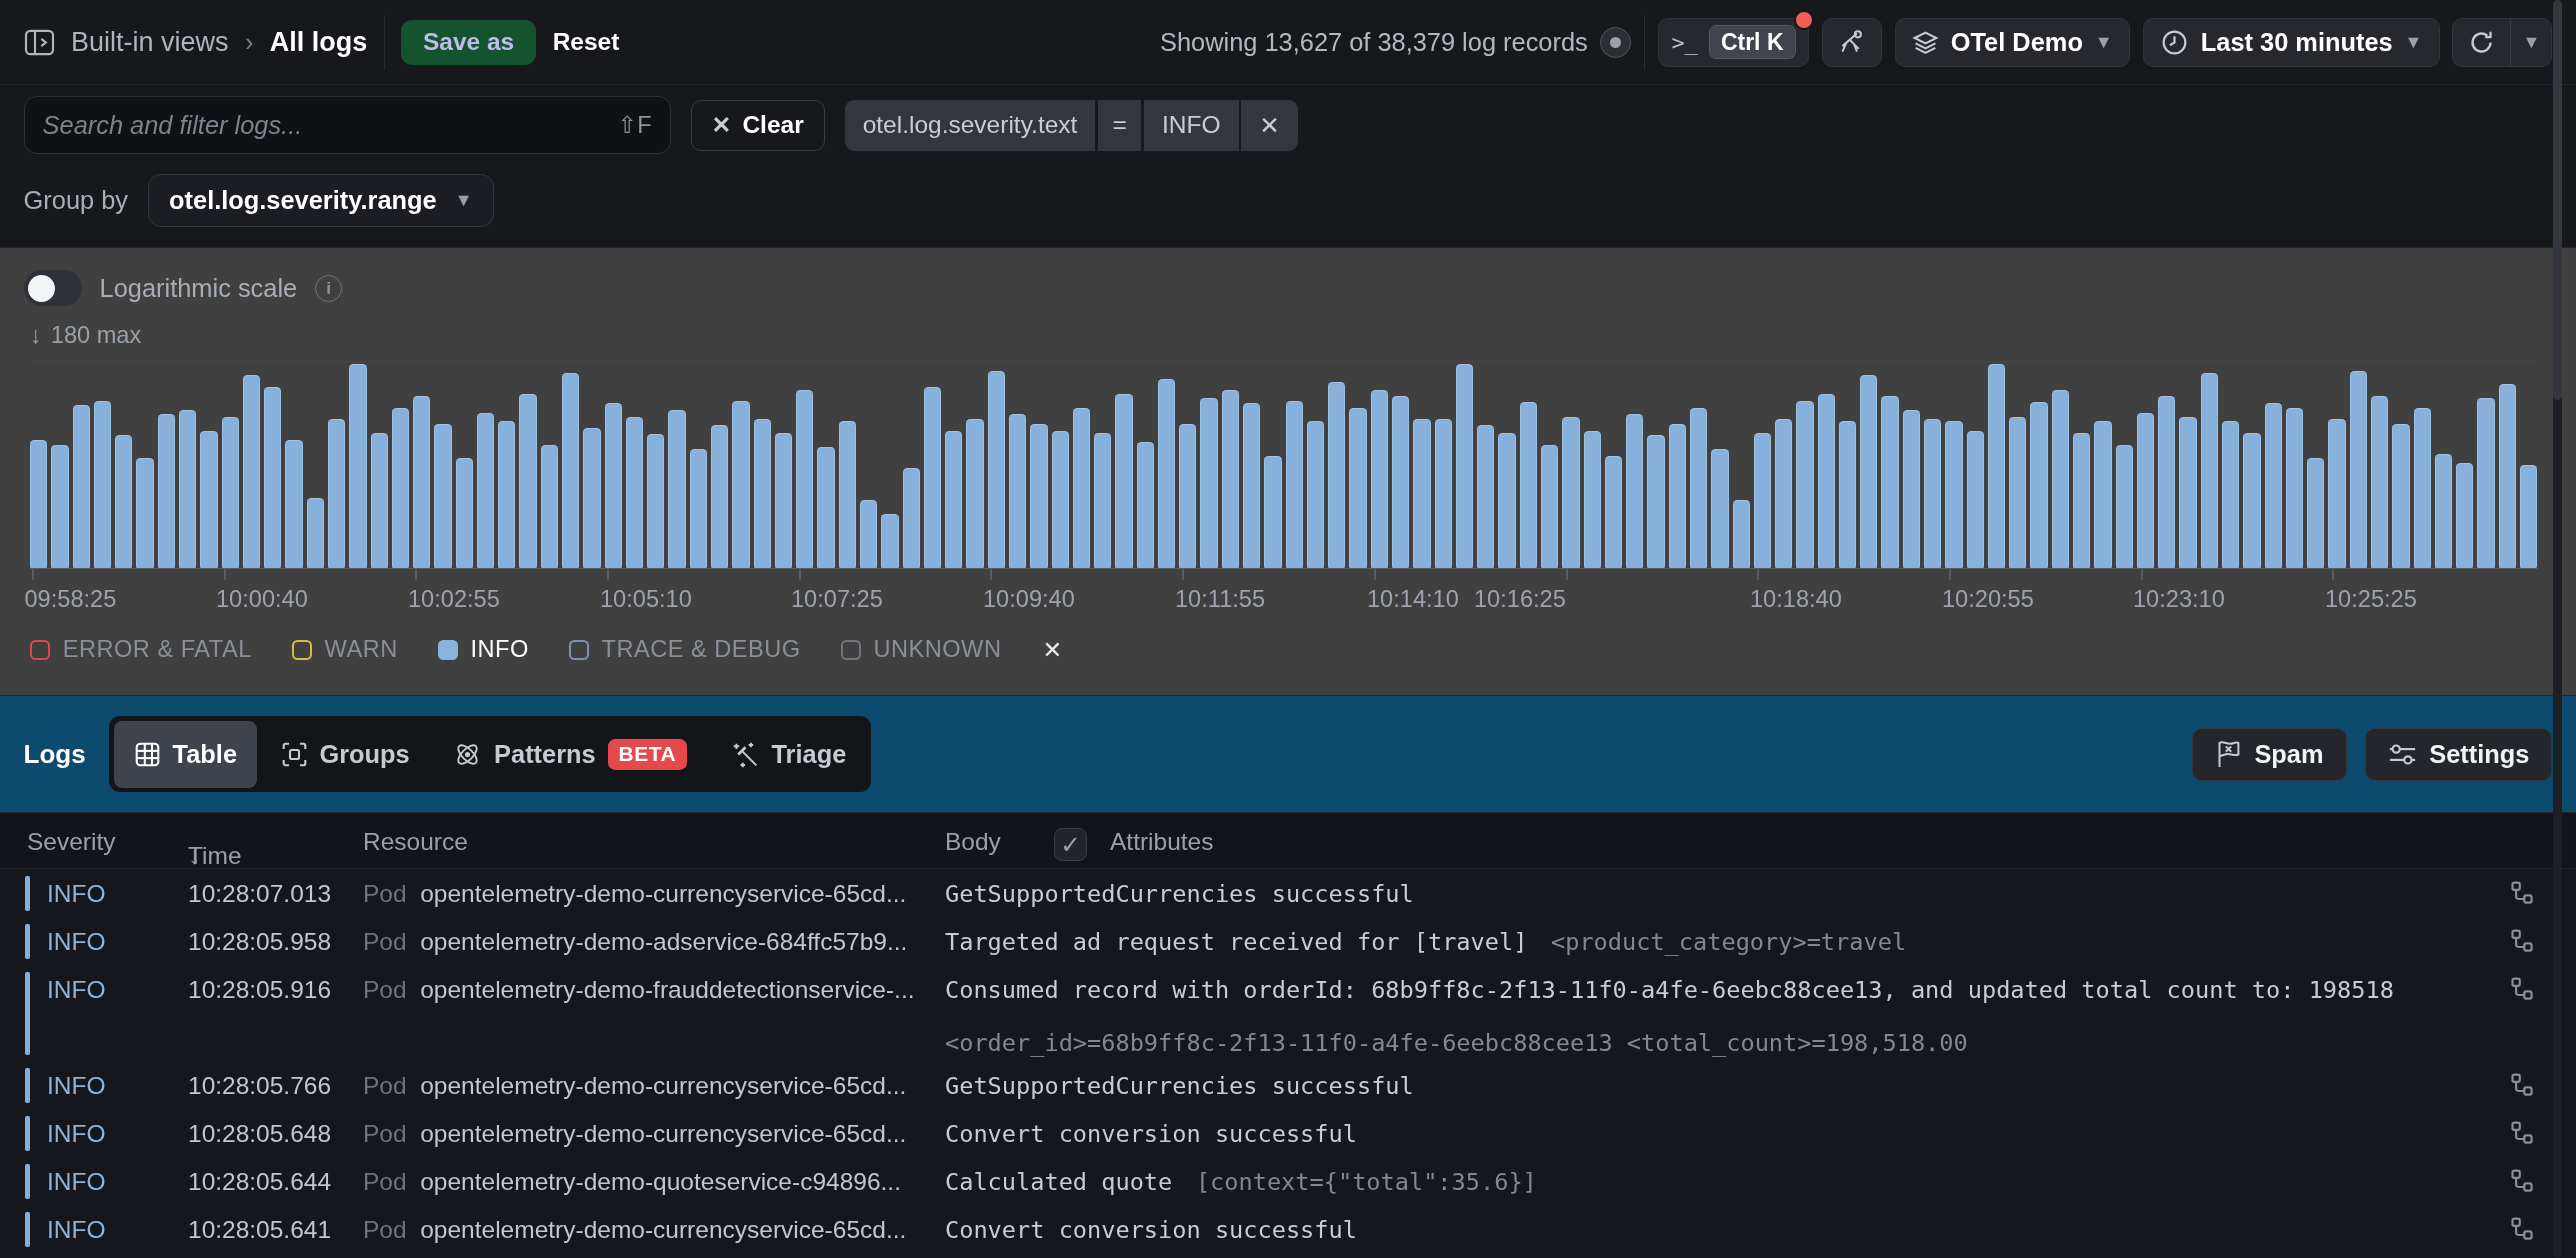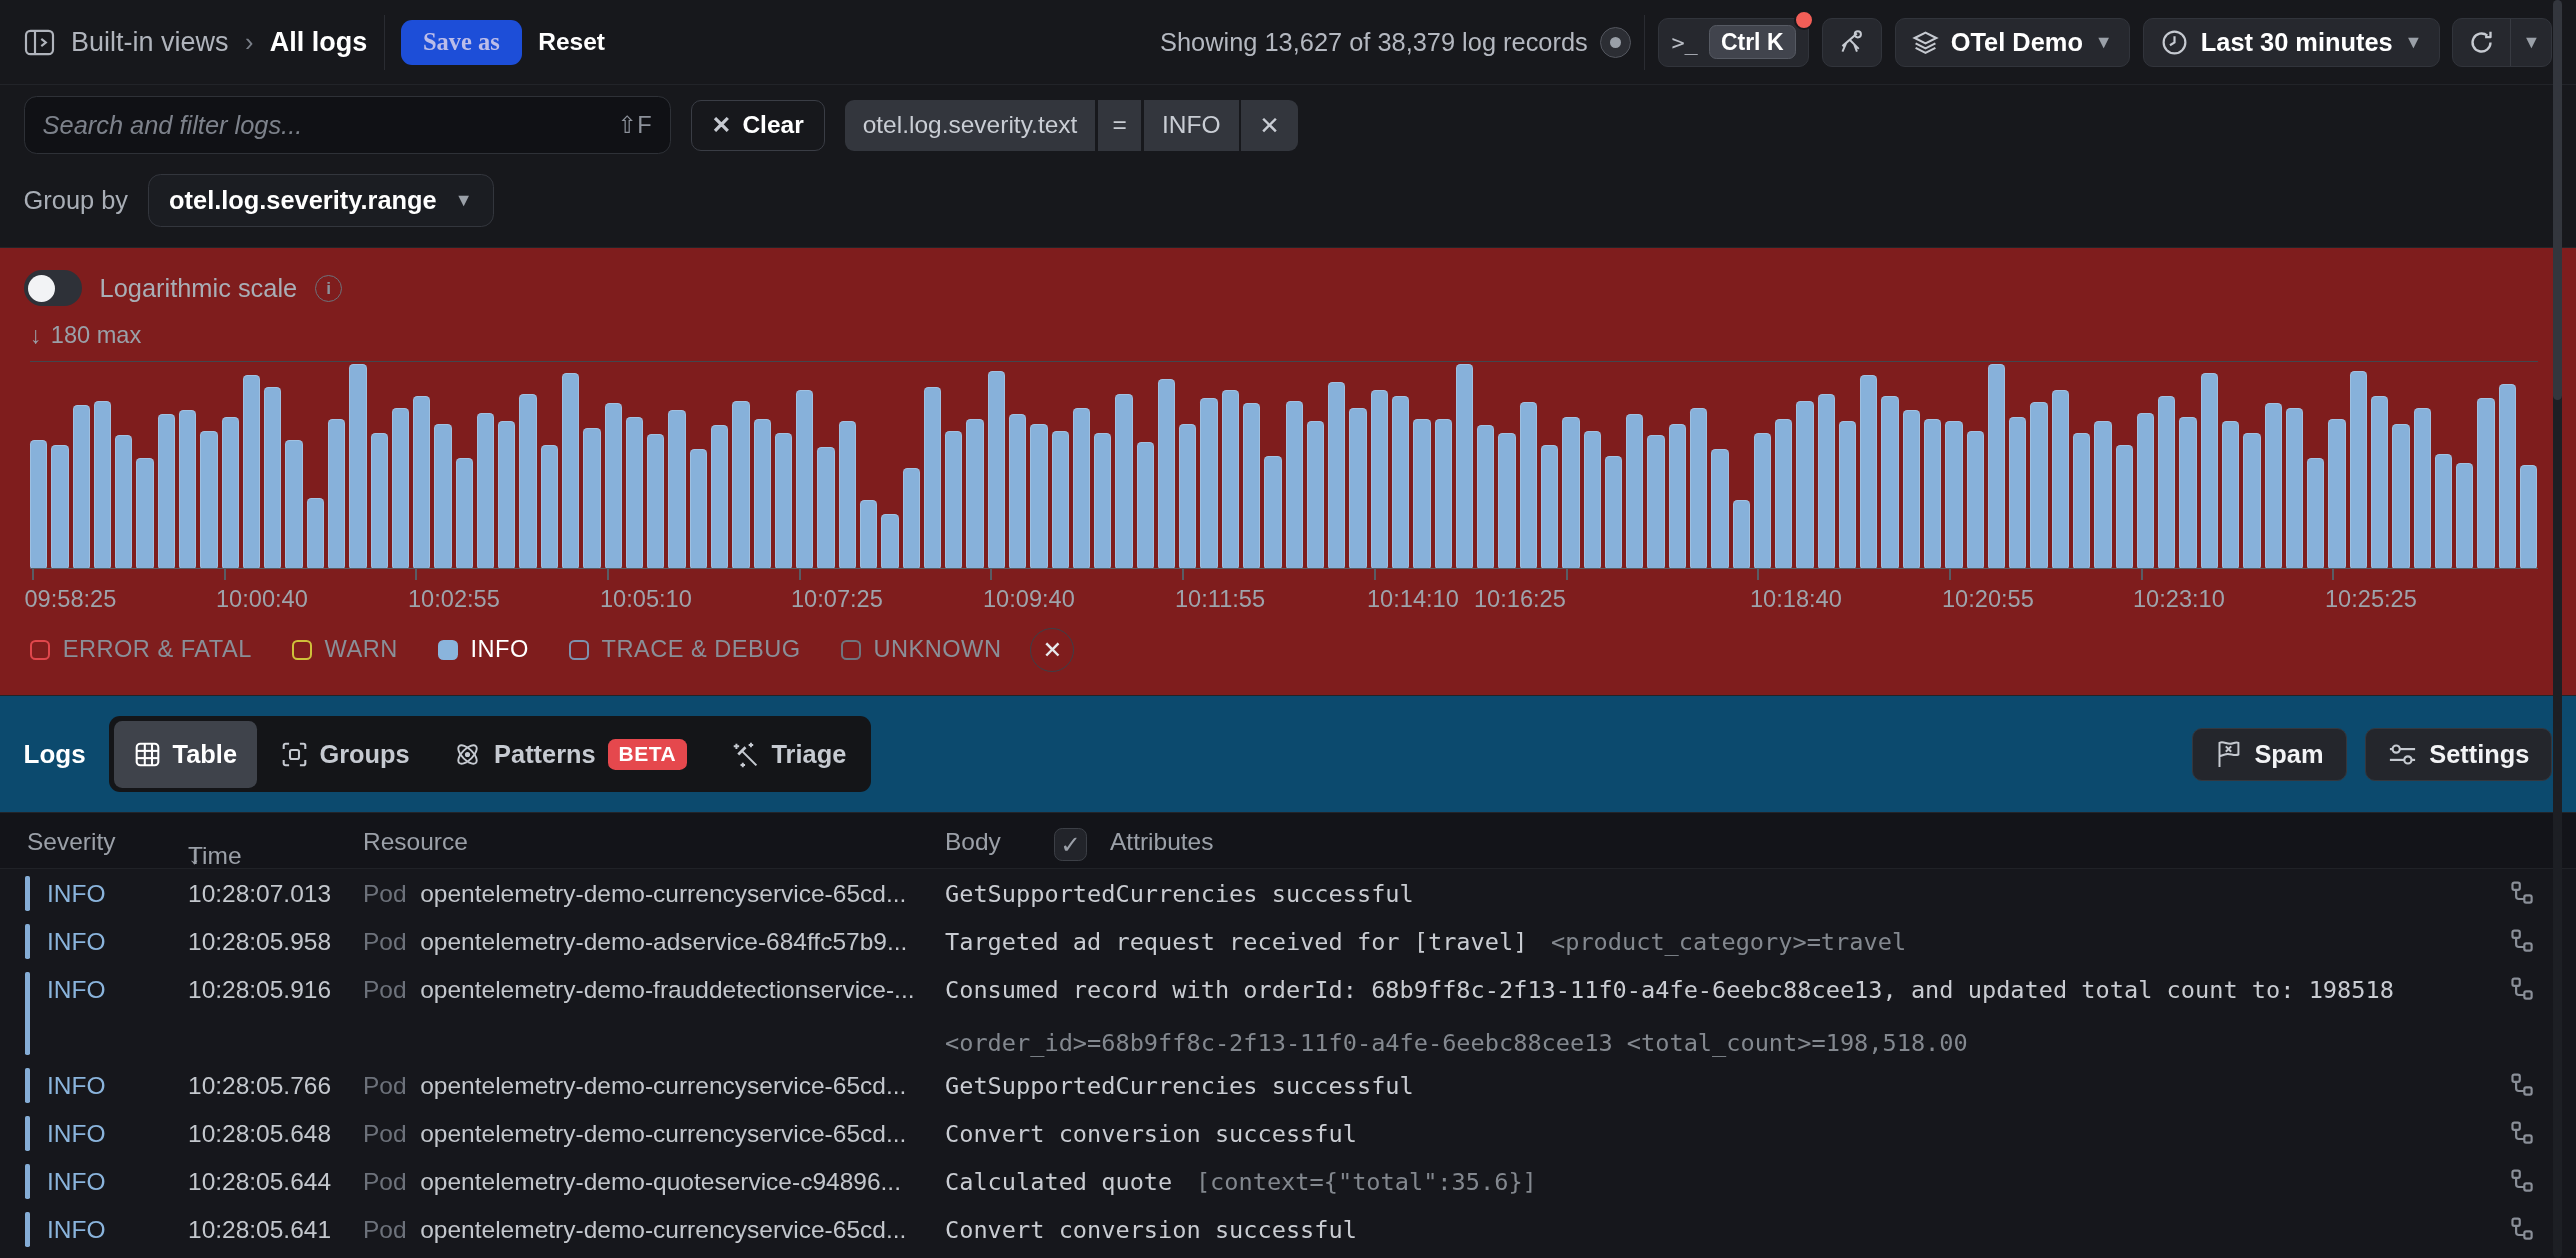--- a/index.html
+++ b/index.html
@@ -23,22 +23,22 @@
 
   .icon-btn { display:flex; align-items:center; justify-content:center; cursor:pointer; }
   .panel-icon svg { display:block; }
 
   .crumb-section { color:#b0b4bc; font-size:27px; }
   .crumb-sep { color:#7a7f88; font-size:25.4px; }
   .crumb-page { color:#ffffff; font-size:27px; font-weight:700; }
   .v-div { width:0.9px; height:55px; background:#2a2c32; }
 
   .btn-saveas {
-    background:#1d4ed8; color:#bcbde9; border:none; border-radius:11px;
-    height:45px; padding:0 22px; font-size:24.5px; font-weight:600; cursor:pointer;font-family:Liberation Serif, serif;
+    background:#14532d; color:#bcbde9; border:none; border-radius:11px;
+    height:45px; padding:0 22px; font-size:24.5px; font-weight:600; cursor:pointer;
   }
   .btn-reset { background:none; border:none; color:#ffffff; font-size:24.5px; font-weight:600; cursor:pointer; }
 
   .showing { color:#b4b8c0; font-size:25.4px; }
   .record-ind {
     width:31px; height:31px; border-radius:50%; background:#2c2e34; border:1.8px solid #53565e;
     display:flex; align-items:center; justify-content:center; cursor:pointer;
   }
   .record-ind::after { content:""; width:11px; height:11px; border-radius:50%; background:#9aa0a8; }
 
@@ -93,21 +93,21 @@
   
   .groupby-row { display:flex; align-items:center; gap:20px; padding:5.5px 23.6px 20px; border-bottom:0.9px solid #222429; }
   .groupby-label { color:#a9aeb6; font-size:25.4px; }
   .groupby-dd {
     background:#1b1d22; border:0.9px solid #33363d; border-radius:12.7px; height:53px;
     display:flex; align-items:center; gap:18px; padding:0 20px; cursor:pointer;
     color:#ffffff; font-size:25.4px; font-weight:600;
   }
 
   
-  .chart-section { background:#7f1d1d; }
+  .chart-section { background:#404040; }
   .logscale-row { display:flex; align-items:center; gap:18px; padding:22px 23.6px 7.3px; }
   .toggle { width:58px; height:36px; border-radius:18px; background:#2e3138; position:relative; cursor:pointer; }
   .toggle .knob { position:absolute; left:4.5px; top:4.5px; width:27px; height:27px; border-radius:50%; background:#f2f3f5; }
   .logscale-label { color:#a9aeb6; font-size:25.4px; }
   .info-icon {
     width:27px; height:27px; border-radius:50%; border:1.8px solid #6d727b; color:#8d929b;
     font-size:17.3px; display:flex; align-items:center; justify-content:center; font-weight:700;
   }
 
   

